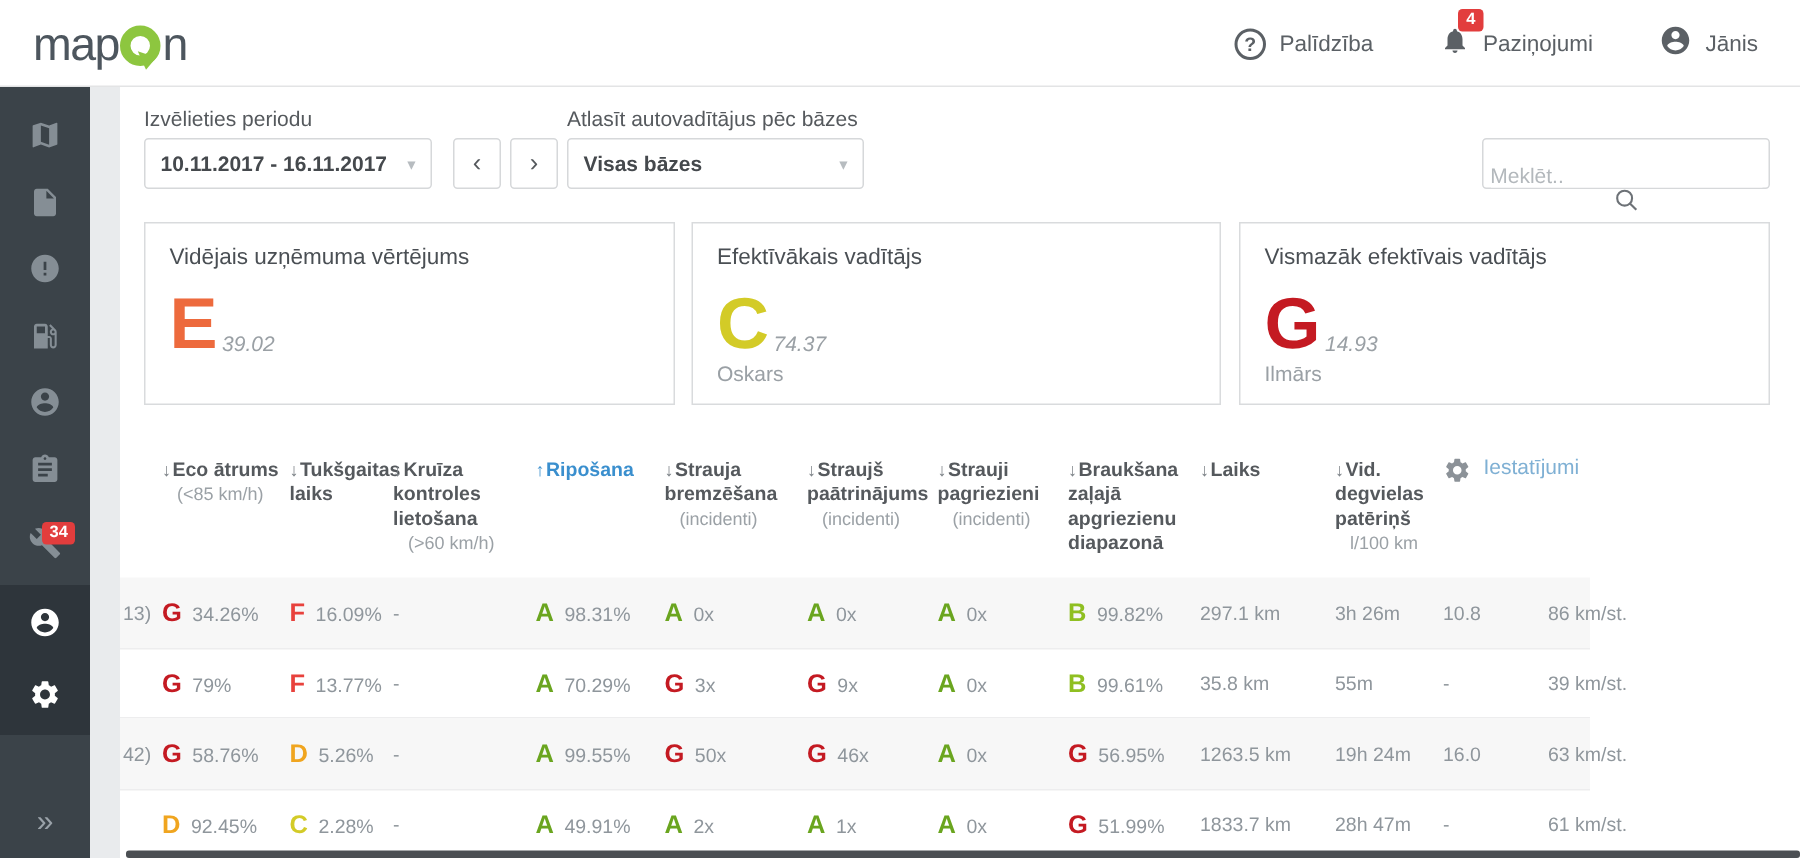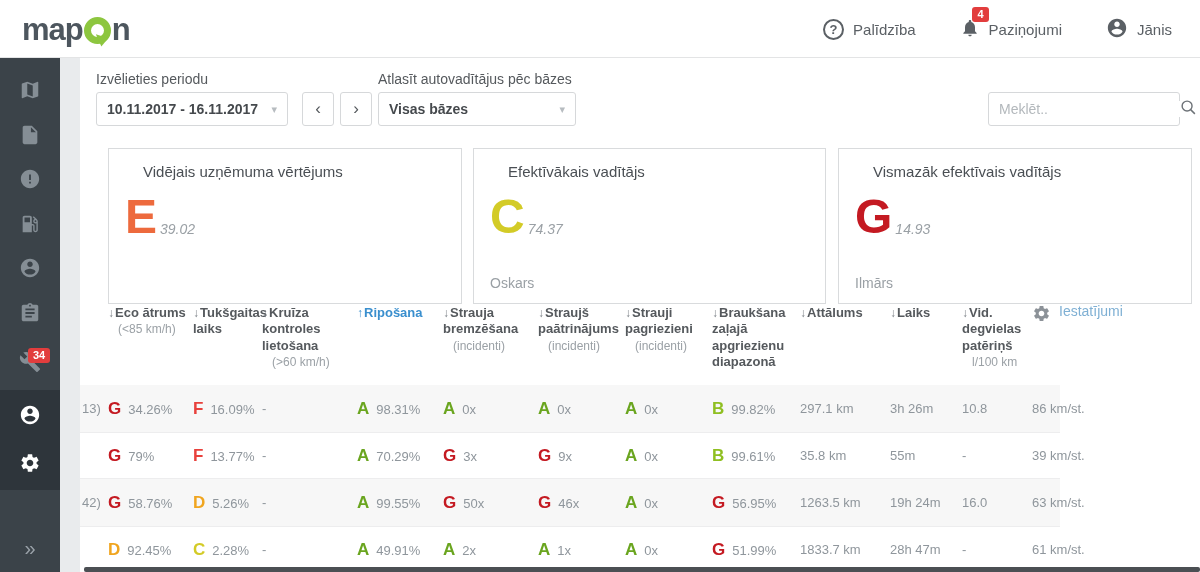--- a/index.html
+++ b/index.html
@@ -3,21 +3,21 @@
 <meta charset="utf-8">
 <style>
   * { margin:0; padding:0; box-sizing:border-box; }
   html,body { width:1200px; height:572px; overflow:hidden; }
   body { font-family:"Liberation Sans", sans-serif; background:#e9ebed; color:#4a4f54; }
   #app { position:relative; width:1200px; height:572px; }
 
   
   #topbar { position:absolute; left:0; top:0; width:1200px; height:58px; background:#fff; border-bottom:1px solid #e3e4e5; z-index:5; }
   .logo { position:absolute; left:22px; top:12px; display:flex; align-items:center; }
-  .logo .ltxt { font-size:31px; font-weight:bold; color:#4d565e; letter-spacing:-1px; }
+  .logo .ltxt { font-size:31px; font-weight:normal; color:#4d565e; letter-spacing:-1px; }
   .logo .o-ring { position:relative; width:27px; height:27px; border:7px solid #8dc63f; border-radius:50%; margin:0 1px; }
   .logo .o-tail { position:absolute; left:3px; bottom:-9px; width:0; height:0; border-left:9px solid transparent; border-right:4px solid transparent; border-top:10px solid #8dc63f; transform:rotate(18deg); }
   .topbar-right { position:absolute; right:28px; top:0; height:58px; display:flex; align-items:center; gap:44px; }
   .top-item { display:flex; align-items:center; gap:9px; color:#5b6065; font-size:15px; cursor:pointer; }
   .help-circle { width:21px; height:21px; border:2px solid #5b6065; border-radius:50%; font-size:13px; font-weight:bold; display:flex; align-items:center; justify-content:center; color:#5b6065; }
   .bell-wrap { position:relative; }
   .badge { position:absolute; top:-11px; right:-9px; background:#e23d3d; color:#fff; font-size:11px; font-weight:bold; padding:2px 5px; border-radius:3px; line-height:1; }
   .icon-gray { fill:#5b6065; }
 
   
@@ -31,27 +31,27 @@
 
   
   #panel { position:absolute; left:80px; top:58px; width:1120px; height:514px; background:#fff; }
 
   .field-label { position:absolute; font-size:14px; color:#55595d; }
   .select-box, .nav-btn, .search-box { position:absolute; height:34px; border:1px solid #d6d8da; border-radius:3px; background:#fff; display:flex; align-items:center; cursor:pointer; }
   .select-box { justify-content:space-between; padding:0 10px; }
   .select-box .sel-text { font-size:14px; font-weight:bold; color:#45494d; }
   .caret { color:#b7bcc0; font-size:11px; margin-left:8px; }
   .nav-btn { width:32px; justify-content:center; font-size:17px; color:#55595d; }
-  .search-box { padding:16px 10px; cursor:text; }
+  .search-box { padding:16px 10px; cursor:text;flex-direction:column; }
   .search-box input { border:none; outline:none; flex:1; font-size:14px; font-family:"Liberation Sans",sans-serif; color:#45494d; }
   .search-box input::placeholder { color:#b3b8bc; }
   .search-icon svg { width:17px; height:17px; fill:none; stroke:#6d7277; stroke-width:2; }
 
   
-  .card { position:absolute; top:90px; height:156px; border:1px solid #d9dbdd; background:#fff; padding:14px 34px;margin-left:12px; }
+  .card { position:absolute; top:90px; height:122px; border:1px solid #d9dbdd; background:#fff; padding:14px 16px; }
   .card-title { font-size:15px; color:#4a4f54; }
   .card-grade-row { position:absolute; left:16px; top:44px; display:flex; align-items:flex-end; }
   .grade-big { font-size:48px; font-weight:bold; line-height:1; }
   .card-value { font-size:14px; color:#9aa0a5; margin-left:3px; margin-bottom:4px;font-style:italic; }
   .card-name { position:absolute; left:16px; bottom:12px; font-size:14px; color:#9aa0a5; }
 
   
   #table-header { position:absolute; left:0; top:237px; width:1120px; height:90px; display:grid;
     grid-template-columns:28px 85px 69px 95px 86px 95px 87px 87px 88px 90px 72px 70px 80px 88px; }
   .th { padding-top:10px; font-size:13px; color:#55595d; line-height:1.25; cursor:pointer; }
@@ -196,21 +196,20 @@
     <div id="table-header">
         <div></div>
         <div class="th"><span class="arrow">↓</span><span class="lbl">Eco ātrums</span><span class="sub">(&lt;85 km/h)</span></div>
         <div class="th"><span class="arrow">↓</span><span class="lbl">Tukšgaitas laiks</span></div>
         <div class="th"><span class="arrow">↓</span><span class="lbl">Kruīza kontroles lietošana</span><span class="sub">(&gt;60 km/h)</span></div>
         <div class="th active"><span class="arrow">↑</span><span class="lbl">Ripošana</span></div>
         <div class="th"><span class="arrow">↓</span><span class="lbl">Strauja bremzēšana</span><span class="sub">(incidenti)</span></div>
         <div class="th"><span class="arrow">↓</span><span class="lbl">Straujš paātrinājums</span><span class="sub">(incidenti)</span></div>
         <div class="th"><span class="arrow">↓</span><span class="lbl">Strauji pagriezieni</span><span class="sub">(incidenti)</span></div>
         <div class="th"><span class="arrow">↓</span><span class="lbl">Braukšana zaļajā apgriezienu diapazonā</span></div>
-        <div class="th"><span class="arrow">↓</span><span class="lbl">Attālums</span></div>
         <div class="th"><span class="arrow">↓</span><span class="lbl">Laiks</span></div>
         <div class="th"><span class="arrow">↓</span><span class="lbl">Vid. degvielas patēriņš</span><span class="sub">l/100 km</span></div>
         <div class="th-settings">
           <svg viewBox="0 0 24 24">
             <path d="M19.14 12.94c.04-.3.06-.61.06-.94 0-.32-.02-.64-.07-.94l2.03-1.58c.18-.14.23-.41.12-.61l-1.92-3.32c-.12-.22-.37-.29-.59-.22l-2.39.96c-.5-.38-1.03-.7-1.62-.94l-.36-2.54c-.04-.24-.24-.41-.48-.41h-3.84c-.24 0-.43.17-.47.41l-.36 2.54c-.59.24-1.13.57-1.62.94l-2.39-.96c-.22-.08-.47 0-.59.22L2.74 8.87c-.12.21-.08.47.12.61l2.03 1.58c-.05.3-.09.63-.09.94s.02.64.07.94l-2.03 1.58c-.18.14-.23.41-.12.61l1.92 3.32c.12.22.37.29.59.22l2.39-.96c.5.38 1.03.7 1.62.94l.36 2.54c.05.24.24.41.48.41h3.84c.24 0 .44-.17.47-.41l.36-2.54c.59-.24 1.13-.56 1.62-.94l2.39.96c.22.08.47 0 .59-.22l1.92-3.32c.12-.22.07-.47-.12-.61l-2.01-1.58zM12 15.6c-1.98 0-3.6-1.62-3.6-3.6s1.62-3.6 3.6-3.6 3.6 1.62 3.6 3.6-1.62 3.6-3.6 3.6z"></path>
           </svg>
           <span class="set-lbl">Iestatījumi</span>
         </div>
       </div>
     <div id="table-body">

